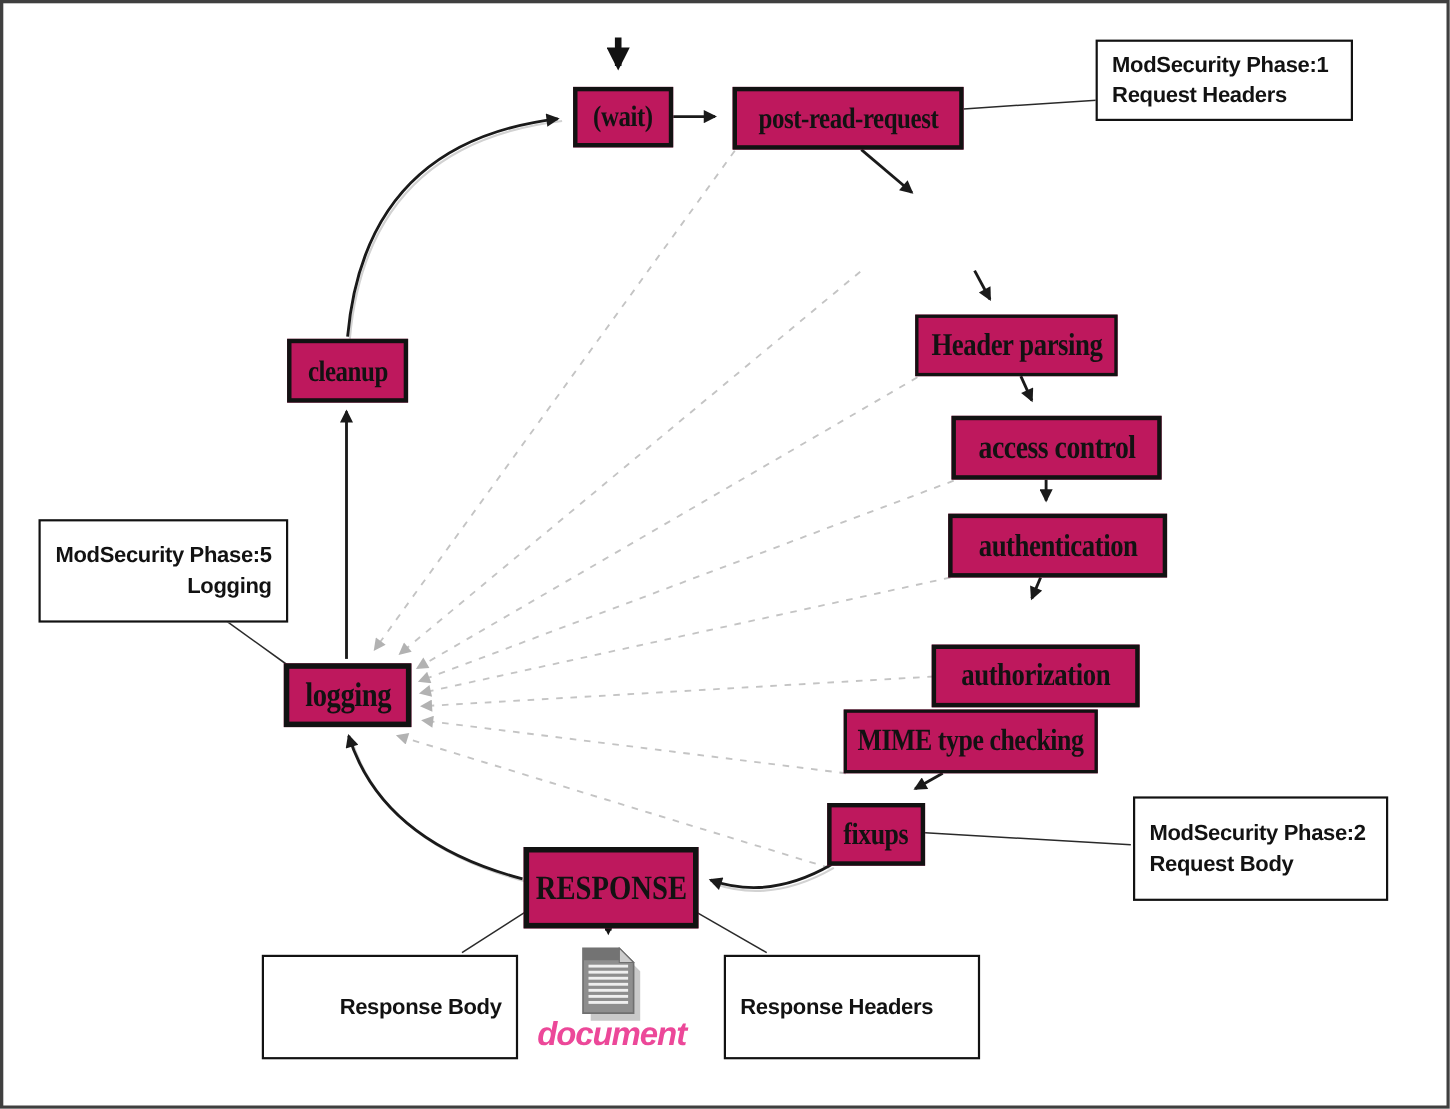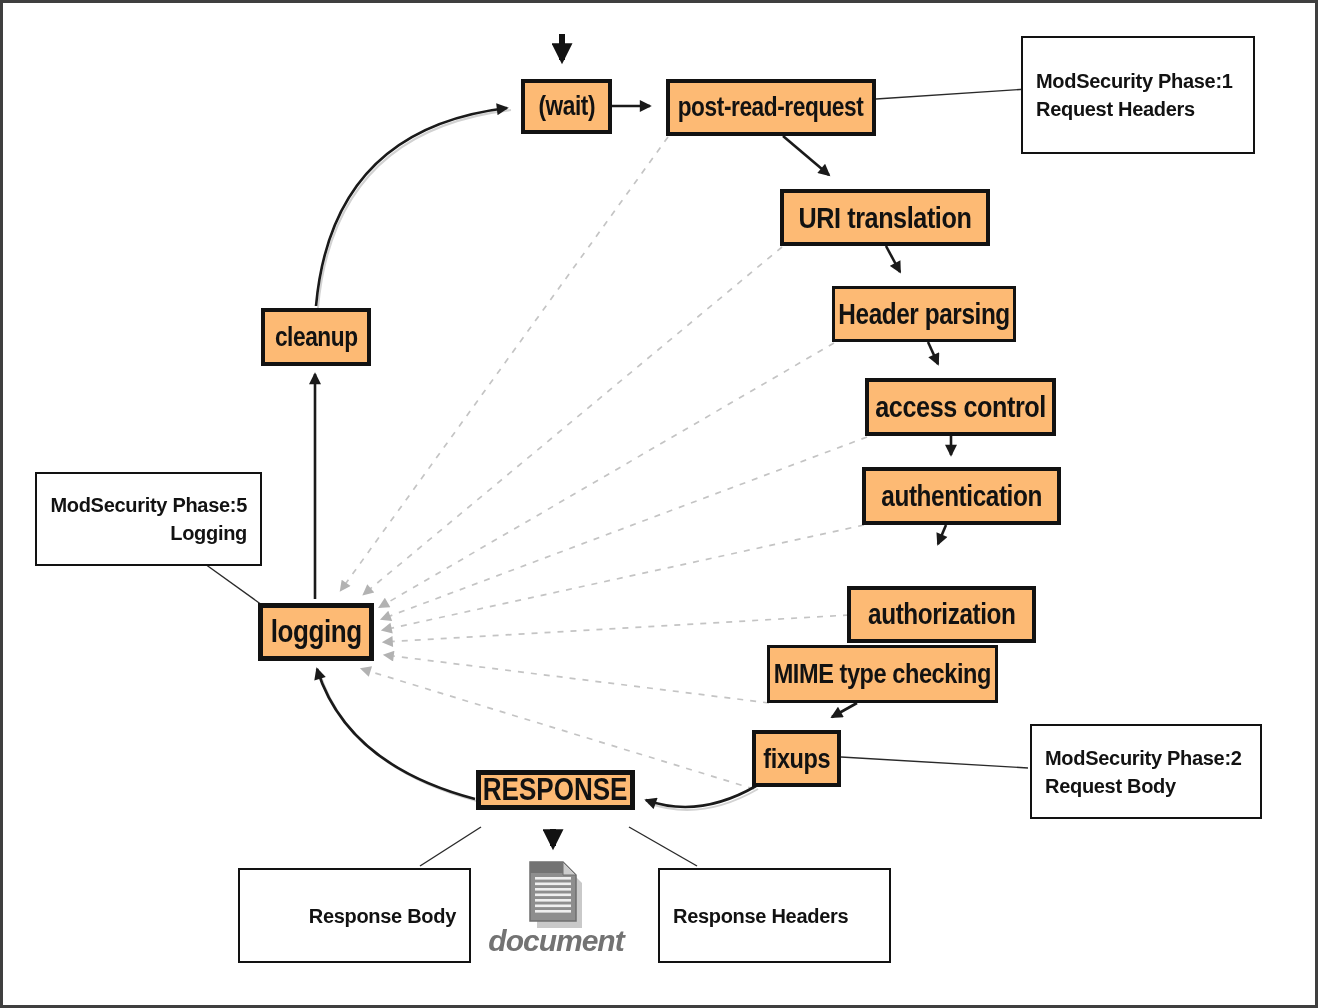--- a/index.html
+++ b/index.html
@@ -10,60 +10,60 @@
     box-shadow:0 3px 0 #b5b5b5, 3px 0 0 #c9c9c9;
     background:#ffffff;
     overflow:hidden;
     font-family:"Liberation Sans",sans-serif;
   }
   #wires{position:absolute;left:-3px;top:-3px;width:1318px;height:1008px;z-index:1;}
 
   
   .node{
     position:absolute;z-index:3;box-sizing:border-box;
-    background:#fdba74;border:4px solid #121212;
-    display:flex;align-items:center;justify-content:center;
+    background:#be185d;border:4px solid #121212;
+    display:flex;align-items:center;justify-content:center;font-family:Liberation Serif, serif;
   }
   .node span{
     font-weight:bold;color:#121212;white-space:nowrap;
     letter-spacing:-0.5px;transform:scaleX(0.84);transform-origin:center;
   }
   #node-wait{left:518px;top:76px;width:91px;height:55px;}         #node-wait span{font-size:27px;}
   #node-prr{left:663px;top:76px;width:210px;height:57px;}         #node-prr span{font-size:27px;}
   #node-uri{left:777px;top:186px;width:210px;height:57px;}        #node-uri span{font-size:30px;}
   #node-hp{left:829px;top:283px;width:184px;height:56px;border-width:3px;align-items:center;} #node-hp span{font-size:29px;}
   #node-ac{left:862px;top:375px;width:191px;height:58px;}         #node-ac span{font-size:30px;}
   #node-authn{left:859px;top:464px;width:199px;height:58px;}      #node-authn span{font-size:29px;}
   #node-authz{left:844px;top:554px;width:189px;height:57px;margin-top:29px;}      #node-authz span{font-size:29px;}
   #node-mime{left:764px;top:642px;width:231px;height:58px;border-width:3px;} #node-mime span{font-size:28px;}
   #node-fixups{left:749px;top:727px;width:89px;height:57px;}      #node-fixups span{font-size:28px;}
-  #node-response{left:473px;top:767px;width:159px;height:40px;border-width:5px;} #node-response span{font-size:31px;letter-spacing:0;}
+  #node-response{left:473px;top:767px;width:159px;height:74px;border-width:5px;} #node-response span{font-size:31px;letter-spacing:0;}
   #node-logging{left:255px;top:600px;width:116px;height:58px;border-width:5px;} #node-logging span{font-size:31px;}
   #node-cleanup{left:258px;top:305px;width:110px;height:58px;}    #node-cleanup span{font-size:27px;}
 
   
   .ann{
     position:absolute;z-index:3;box-sizing:border-box;
     background:#ffffff;border:2px solid #121212;color:#121212;
     font-weight:bold;font-size:20px;line-height:28px;letter-spacing:-0.3px;
     display:flex;flex-direction:column;justify-content:center;
     padding:0 13px;
   }
-  #ann-phase1{left:1018px;top:33px;width:234px;height:118px;}
+  #ann-phase1{left:993px;top:33px;width:234px;height:74px;}
   #ann-phase2{left:1027px;top:721px;width:232px;height:95px;}
   #ann-phase3{left:655px;top:865px;width:233px;height:95px;}
   #ann-phase4{left:235px;top:865px;width:233px;height:95px;text-align:right;}
   #ann-phase5{left:32px;top:469px;width:227px;height:94px;text-align:right;}
 
   
   #doc-icon{position:absolute;left:521px;top:855px;z-index:3;}
   #doc-label{
     position:absolute;left:463px;top:921px;width:180px;z-index:3;
     text-align:center;font-size:30px;font-weight:bold;font-style:italic;
-    color:#737373;letter-spacing:-1px;
+    color:#ec4899;letter-spacing:-1px;
   }
 </style>
 </head>
 <body>
 
 <div id="frame">
 
   <svg id="wires" viewBox="0 0 1318 1008" aria-hidden="true">
     <defs>
       <marker id="ah" viewBox="0 0 10 10" refX="8.5" refY="5" markerWidth="14" markerHeight="12" markerUnits="userSpaceOnUse" orient="auto">
@@ -122,23 +122,20 @@
       <path d="M629,827 L697,866"></path>
     </g>
   </svg>
 
   <div class="node" id="node-wait">
     <span>(wait)</span>
   </div>
   <div class="node" id="node-prr">
     <span>post-read-request</span>
   </div>
-  <div class="node" id="node-uri">
-    <span>URI translation</span>
-  </div>
   <div class="node" id="node-hp">
     <span>Header parsing</span>
   </div>
   <div class="node" id="node-ac">
     <span>access control</span>
   </div>
   <div class="node" id="node-authn">
     <span>authentication</span>
   </div>
   <div class="node" id="node-authz">

